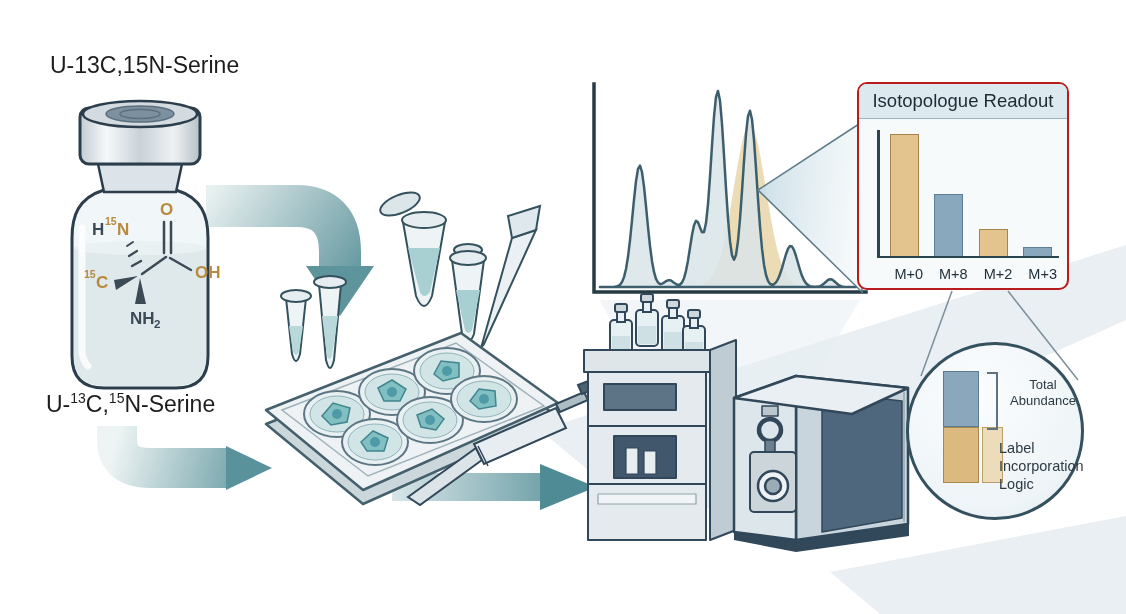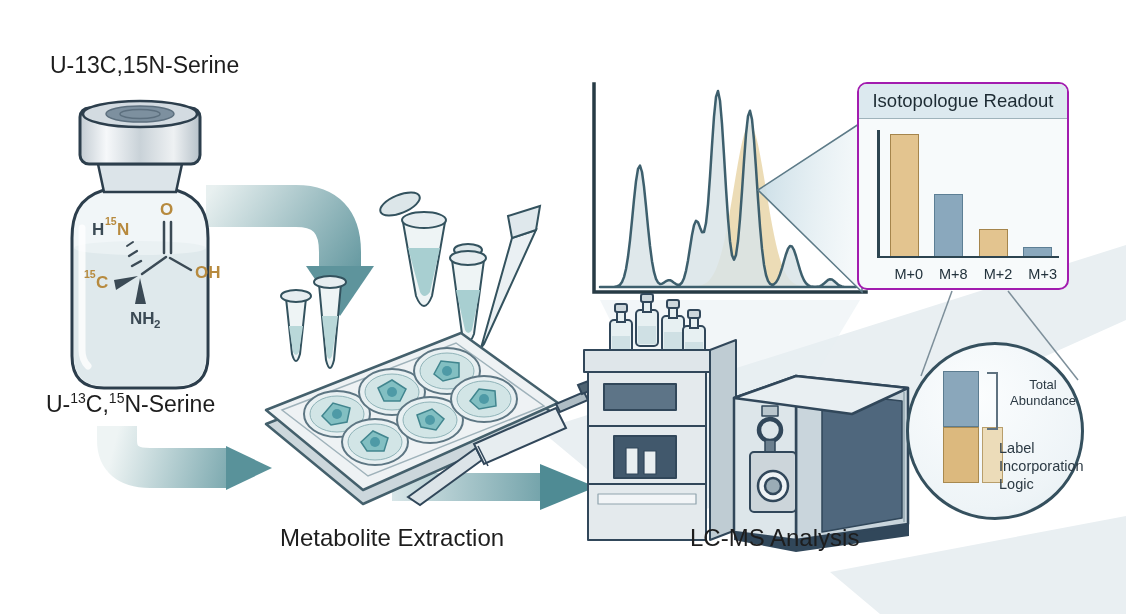--- a/index.html
+++ b/index.html
@@ -8,21 +8,21 @@
   #bg-art{position:absolute;left:0;top:0;z-index:1;}
   .lbl{position:absolute;z-index:3;color:#1d1d1d;white-space:nowrap;}
   .lbl-tracer-top{left:50px;top:52px;font-size:23px;}
   .lbl-tracer-bottom{left:46px;top:390px;font-size:23px;}
   .lbl-tracer-bottom sup{font-size:14px;}
   .lbl-metabolite{left:280px;top:524px;font-size:24px;}
   .lbl-lcms{left:690px;top:524px;font-size:24px;}
 
   
   .iso-panel{position:absolute;left:857px;top:82px;width:212px;height:208px;z-index:3;
-    background:#f7fafb;border:2px solid #a21caf;border-radius:10px;box-sizing:border-box;}
+    background:#f7fafb;border:2px solid #b91c1c;border-radius:10px;box-sizing:border-box;}
   .iso-header{height:34px;line-height:34px;text-align:center;background:#dce9ef;
     border-bottom:1.5px solid #9fb3bb;border-radius:8px 8px 0 0;font-size:18.5px;color:#1d2b33;}
   .iso-chart{position:absolute;left:0;top:34px;right:0;bottom:0;}
   .iso-axis-y{position:absolute;left:18px;top:12px;bottom:30px;width:2.5px;background:#2c4450;}
   .iso-axis-x{position:absolute;left:18px;right:8px;bottom:30px;height:2.5px;background:#2c4450;}
   .iso-bars{position:absolute;left:26px;right:10px;bottom:32.5px;height:128px;
     display:flex;align-items:flex-end;justify-content:space-between;}
   .bar-col{width:38px;display:flex;flex-direction:column;align-items:center;justify-content:flex-end;height:100%;}
   .iso-bar{width:29px;box-sizing:border-box;}
   .iso-bar-tan{background:#e3c48f;border:1.5px solid #a5854c;border-bottom:none;}
@@ -278,22 +278,20 @@
         <rect x="176" y="164" width="46" height="60" rx="4" fill="#ccd5da" stroke-width="2"></rect>
         <circle cx="199" cy="198" r="15" fill="#eef2f4"></circle>
         <circle cx="199" cy="198" r="8" fill="#9aacb6"></circle>
       </g>
     </g>
   </g>
 </svg>
 
 <div class="lbl lbl-tracer-top">U-13C,15N-Serine</div>
 <div class="lbl lbl-tracer-bottom"><span>U-</span><sup>13</sup><span>C,</span><sup>15</sup><span>N-Serine</span></div>
-<div class="lbl lbl-metabolite">Metabolite Extraction</div>
-<div class="lbl lbl-lcms">LC-MS Analysis</div>
 
 <div class="iso-panel">
   <div class="iso-header">Isotopologue Readout</div>
   <div class="iso-chart">
     <div class="iso-axis-y"></div>
     <div class="iso-axis-x"></div>
     <div class="iso-bars">
       <div class="bar-col">
             <div class="iso-bar iso-bar-tan" style="height: 95%;"></div>
           </div>

